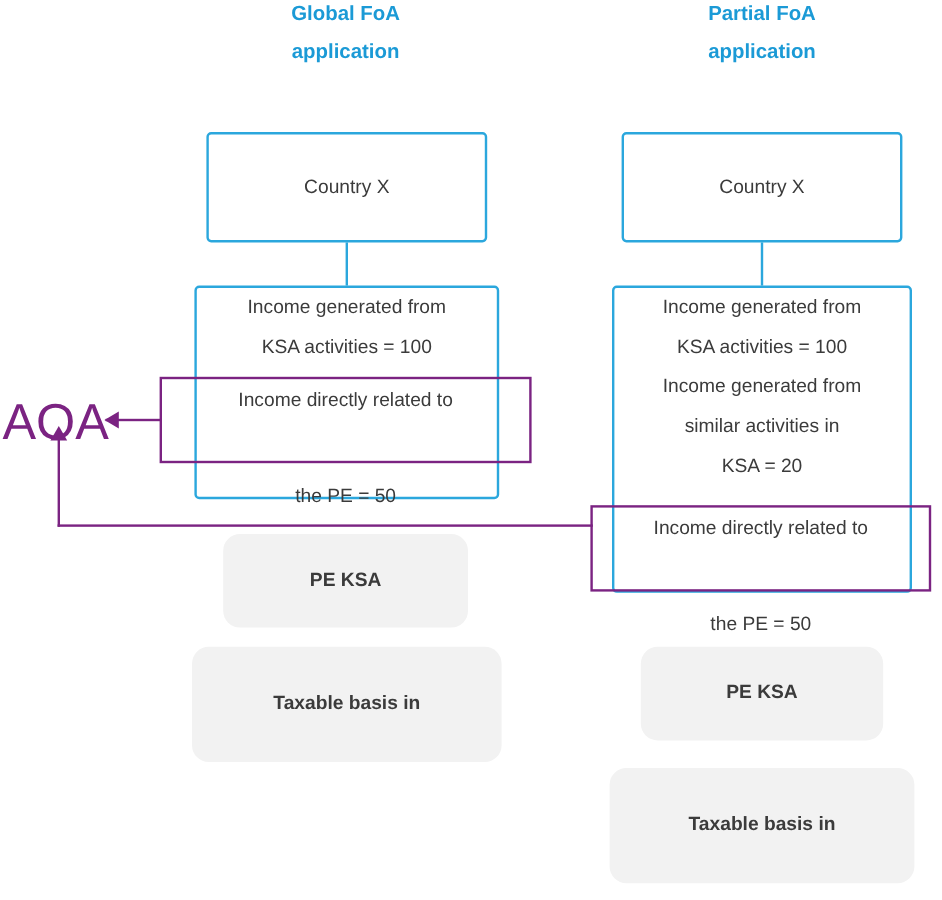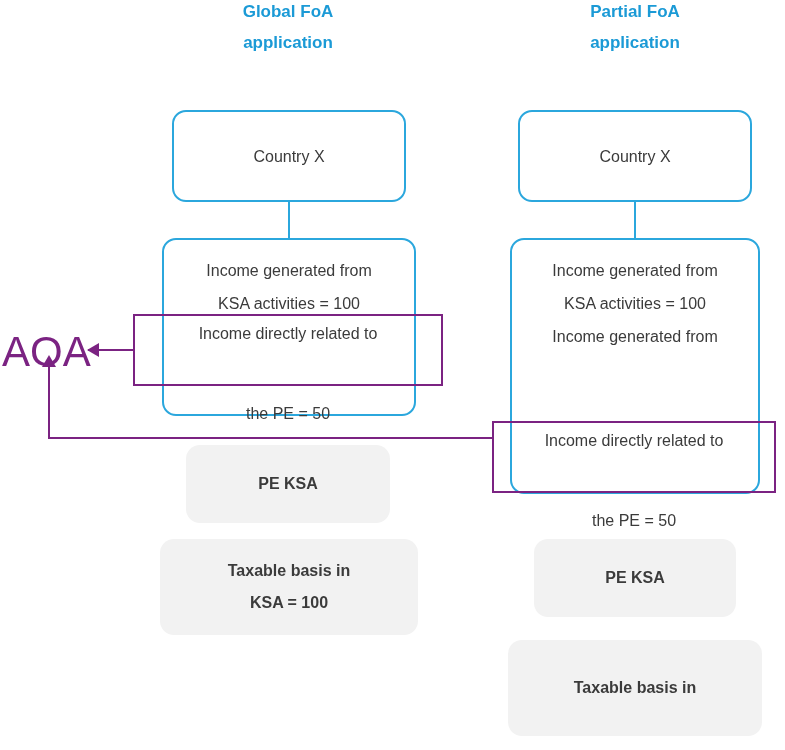--- a/index.html
+++ b/index.html
@@ -34,42 +34,42 @@
   }
   .col-title .l2 { display: block; }
 
   #title-global { left: 178px; top: -4px; }
   #title-partial { left: 525px; top: -4px; }
 
   
   .blue-box {
     position: absolute;
     border: 2px solid #2ba7dd;
-    border-radius: 14px;
+    border-radius: 4px;
     box-sizing: border-box;
     background: #ffffff;
     color: #3b3b3b;
     font-size: 16px;
     display: flex;
     align-items: center;
     justify-content: center;
     text-align: center;
   }
   .blue-box .inner { width: 100%; padding: 0 10px; box-sizing: border-box; }
   .blue-box .line { display: block; line-height: 33px; }
 
   #box-country-x-left   { left: 172px; top: 110px; width: 234px; height: 92px; }
   #box-country-x-right  { left: 518px; top: 110px; width: 234px; height: 92px; }
 
   #box-income-left      { left: 162px; top: 238px; width: 254px; height: 178px; }
   #box-income-right     { left: 510px; top: 238px; width: 250px; height: 256px; }
 
   
   .blue-box.top-align { align-items: flex-start; }
-  .blue-box.top-align .inner { padding-top: 14px; }
+  .blue-box.top-align .inner { }
 
   
   .vline {
     position: absolute;
     width: 2px;
     background: #2ba7dd;
   }
   #vline-left  { left: 288px; top: 202px; height: 36px; }
   #vline-right { left: 634px; top: 202px; height: 36px; }
 
@@ -209,37 +209,38 @@
 
   <div class="grey-box" id="grey-pe-left">
     <div class="inner">
       <span class="line">PE KSA</span>
     </div>
   </div>
 
   <div class="grey-box" id="grey-taxable-left">
     <div class="inner">
       <span class="line">Taxable basis in</span>
-      <span class="line">KSA = 100</span>
     </div>
   </div>
 
   <div class="blue-box" id="box-country-x-right">
     <div class="inner">
       <span class="line">Country X</span>
     </div>
   </div>
 
   <div class="vline" id="vline-right"></div>
 
   <div class="blue-box top-align" id="box-income-right">
     <div class="inner">
       <span class="line">Income generated from</span>
       <span class="line">KSA activities = 100</span>
       <span class="line">Income generated from</span>
+      <span class="line">similar activities in</span>
+      <span class="line">KSA = 20</span>
     </div>
   </div>
 
   <div class="purple-box" id="purple-right">
     <div class="inner">
       <span class="line">Income directly related to</span>
       <span class="line">the PE = 50</span>
     </div>
   </div>
 

